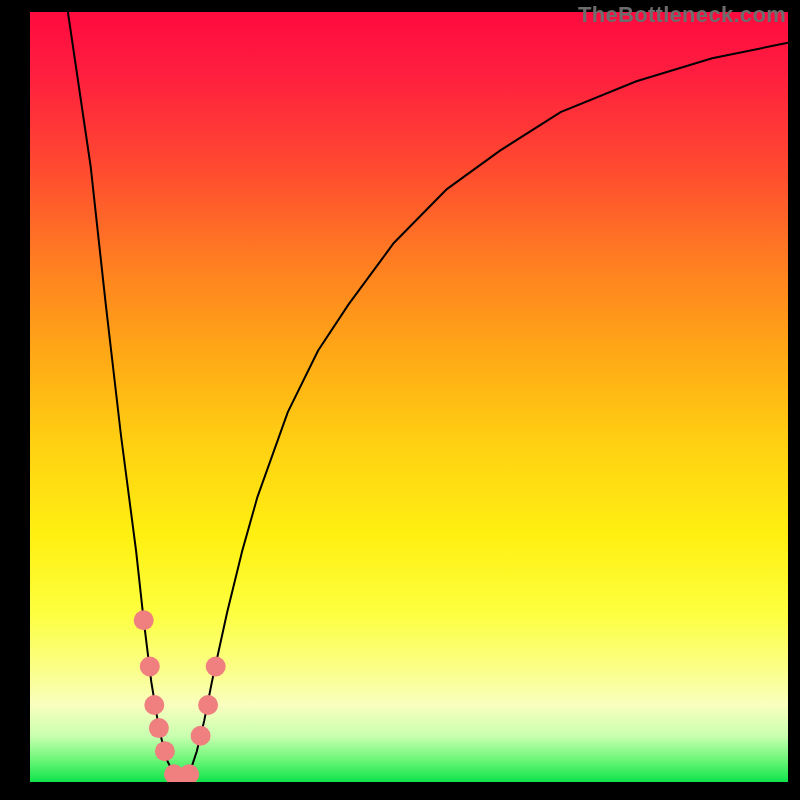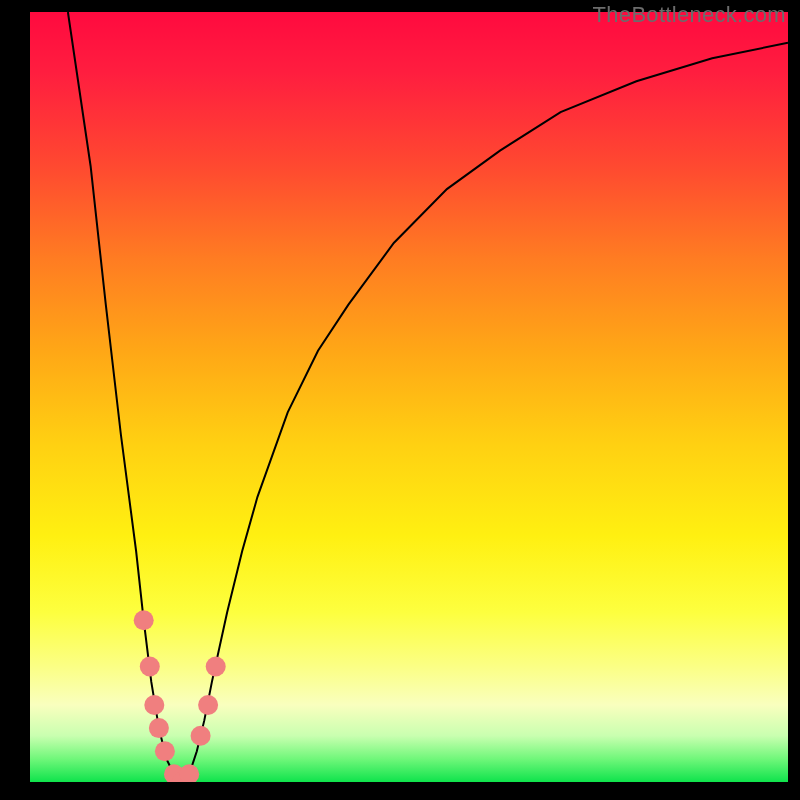--- a/index.html
+++ b/index.html
@@ -51,20 +51,21 @@
     position: absolute;
     inset: 0;
   }
   .watermark {
     position: absolute;
     top: 2px;
     right: 14px;
     color: #6c6c6c;
     font-size: 22px;
     letter-spacing: 0.3px;
+    font-weight: bold;
   }
 </style>
 </head>
 <body>
 
 <div class="frame">
 
   <div class="plot">
     <div class="bg-gradient"></div>
     <svg class="curve" viewBox="0 0 758 770" preserveAspectRatio="none">

